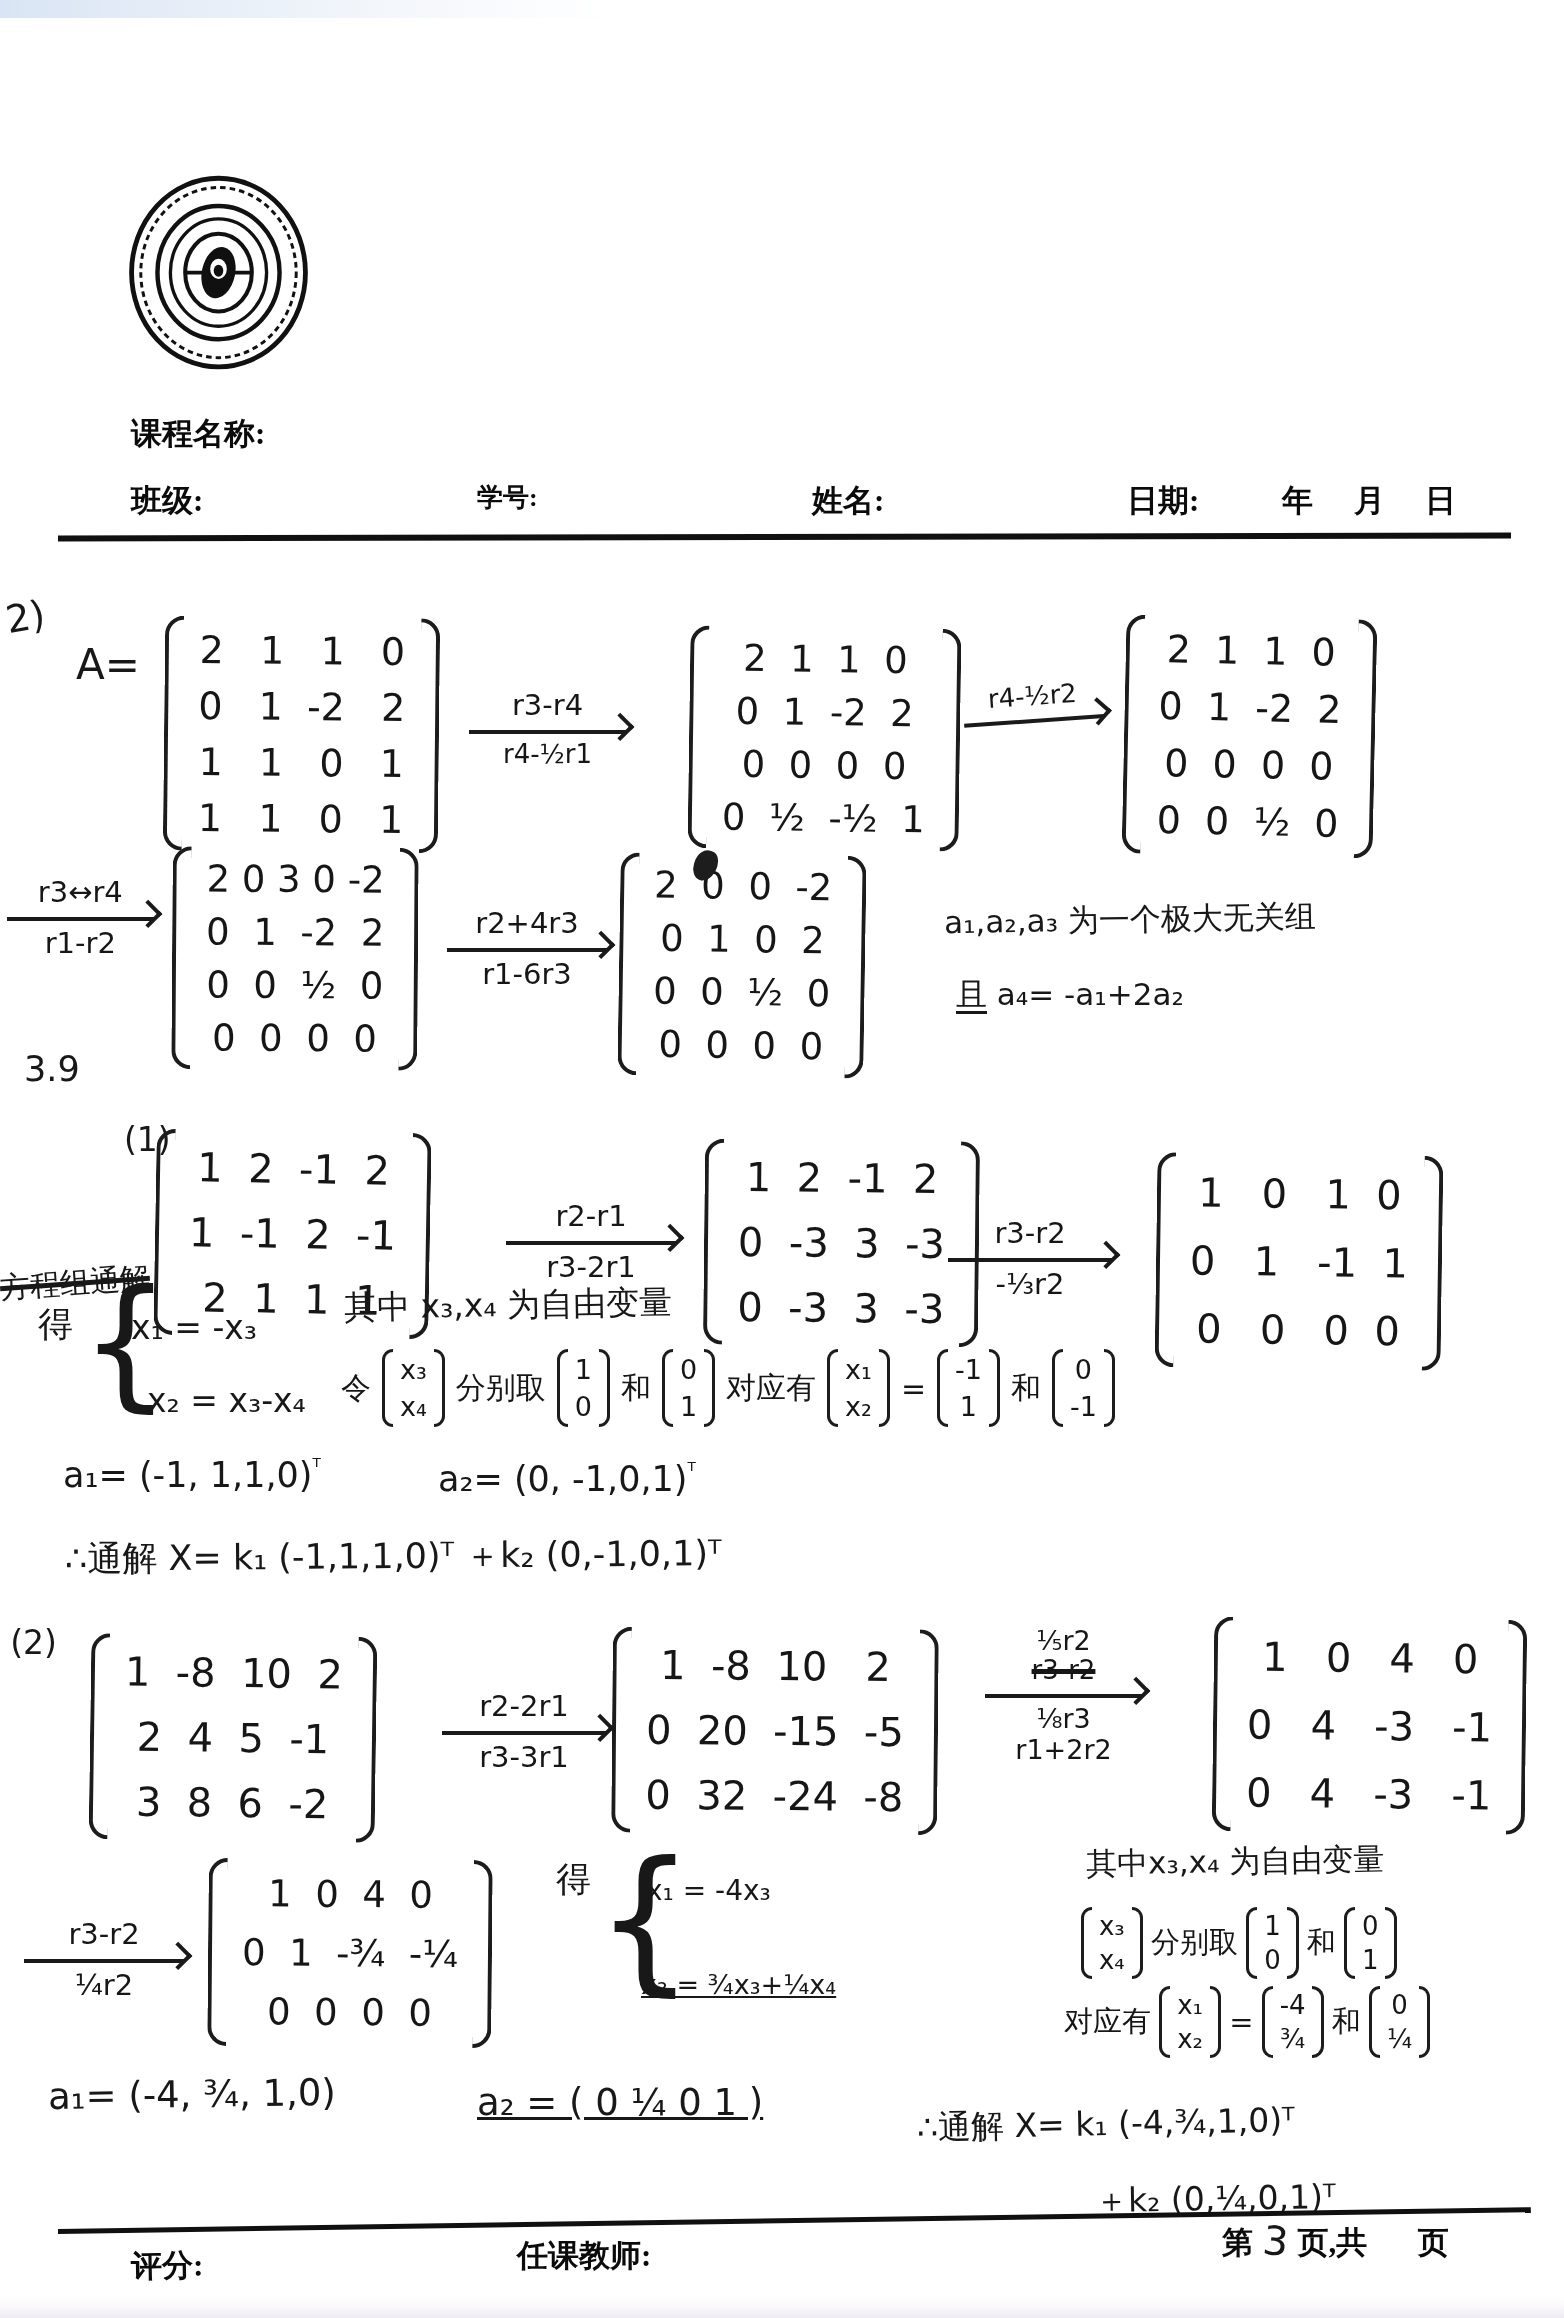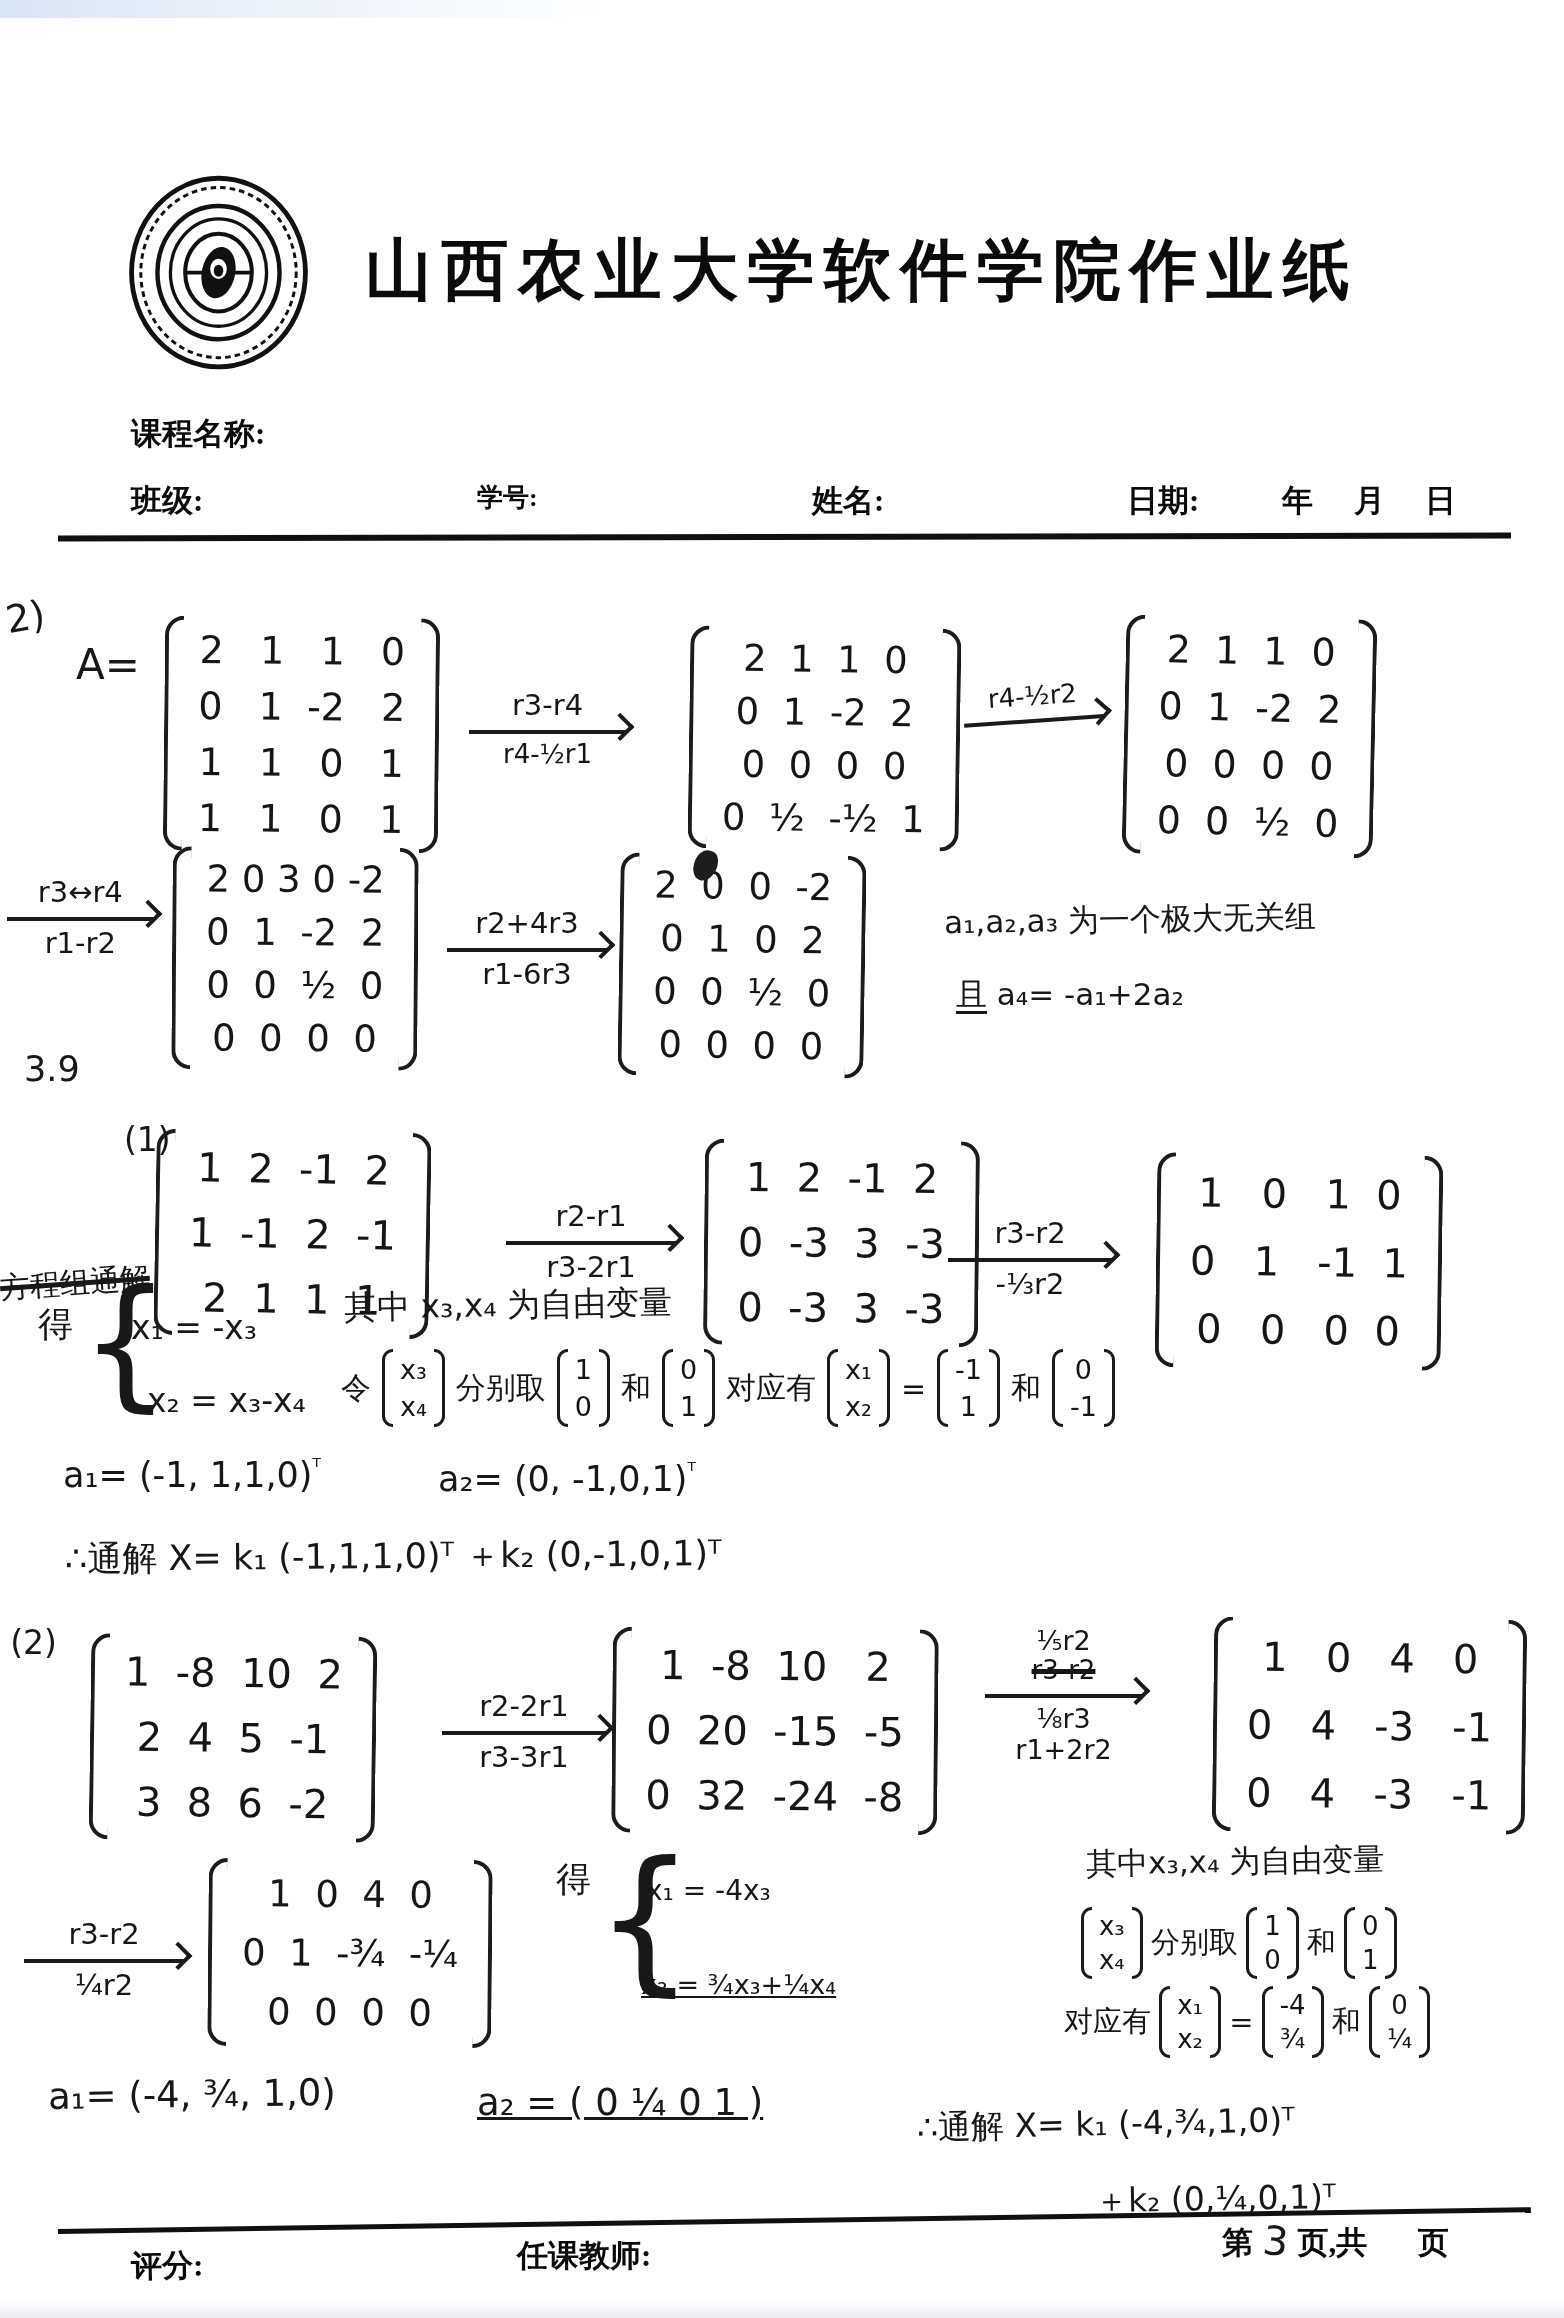--- a/index.html
+++ b/index.html
@@ -53,21 +53,20 @@
       <ellipse cx="50" cy="53" rx="42" ry="46" fill="none" stroke="#111" stroke-width="1.6" stroke-dasharray="3 2.2"></ellipse>
       <ellipse cx="50" cy="53" rx="33" ry="36" fill="none" stroke="#111" stroke-width="2.4"></ellipse>
       <ellipse cx="50" cy="53" rx="26" ry="29" fill="none" stroke="#111" stroke-width="1.8"></ellipse>
       <ellipse cx="50" cy="53" rx="18" ry="21" fill="none" stroke="#111" stroke-width="2.2"></ellipse>
       <path d="M32 53 L68 53" stroke="#111" stroke-width="2"></path>
       <ellipse cx="50" cy="53" rx="9" ry="14" fill="#101010" transform="rotate(12 50 53)"></ellipse>
       <ellipse cx="50" cy="51" rx="4.5" ry="5.5" fill="#fff"></ellipse>
       <ellipse cx="50" cy="52" rx="2.6" ry="3.2" fill="#101010"></ellipse>
     </svg>
   </div>
-  <div class="abs print" style="left:365px;top:225px;font-size:67px;letter-spacing:9.5px;">山西农业大学软件学院作业纸</div>
 
   <div class="abs print" style="left:131px;top:413px;font-size:31px;">课程名称:</div>
   <div class="abs print" style="left:131px;top:480px;font-size:31px;">班级:</div>
   <div class="abs print" style="left:477px;top:480px;font-size:26px;">学号:</div>
   <div class="abs print" style="left:812px;top:480px;font-size:31px;">姓名:</div>
   <div class="abs print" style="left:1127px;top:480px;font-size:31px;">日期:</div>
   <div class="abs print" style="left:1282px;top:480px;font-size:31px;">年</div>
   <div class="abs print" style="left:1354px;top:480px;font-size:31px;">月</div>
   <div class="abs print" style="left:1425px;top:480px;font-size:31px;">日</div>
   <div class="rule" style="left:58px;top:534px;width:1453px;height:6.1px;transform:rotate(-0.12deg);"></div>

